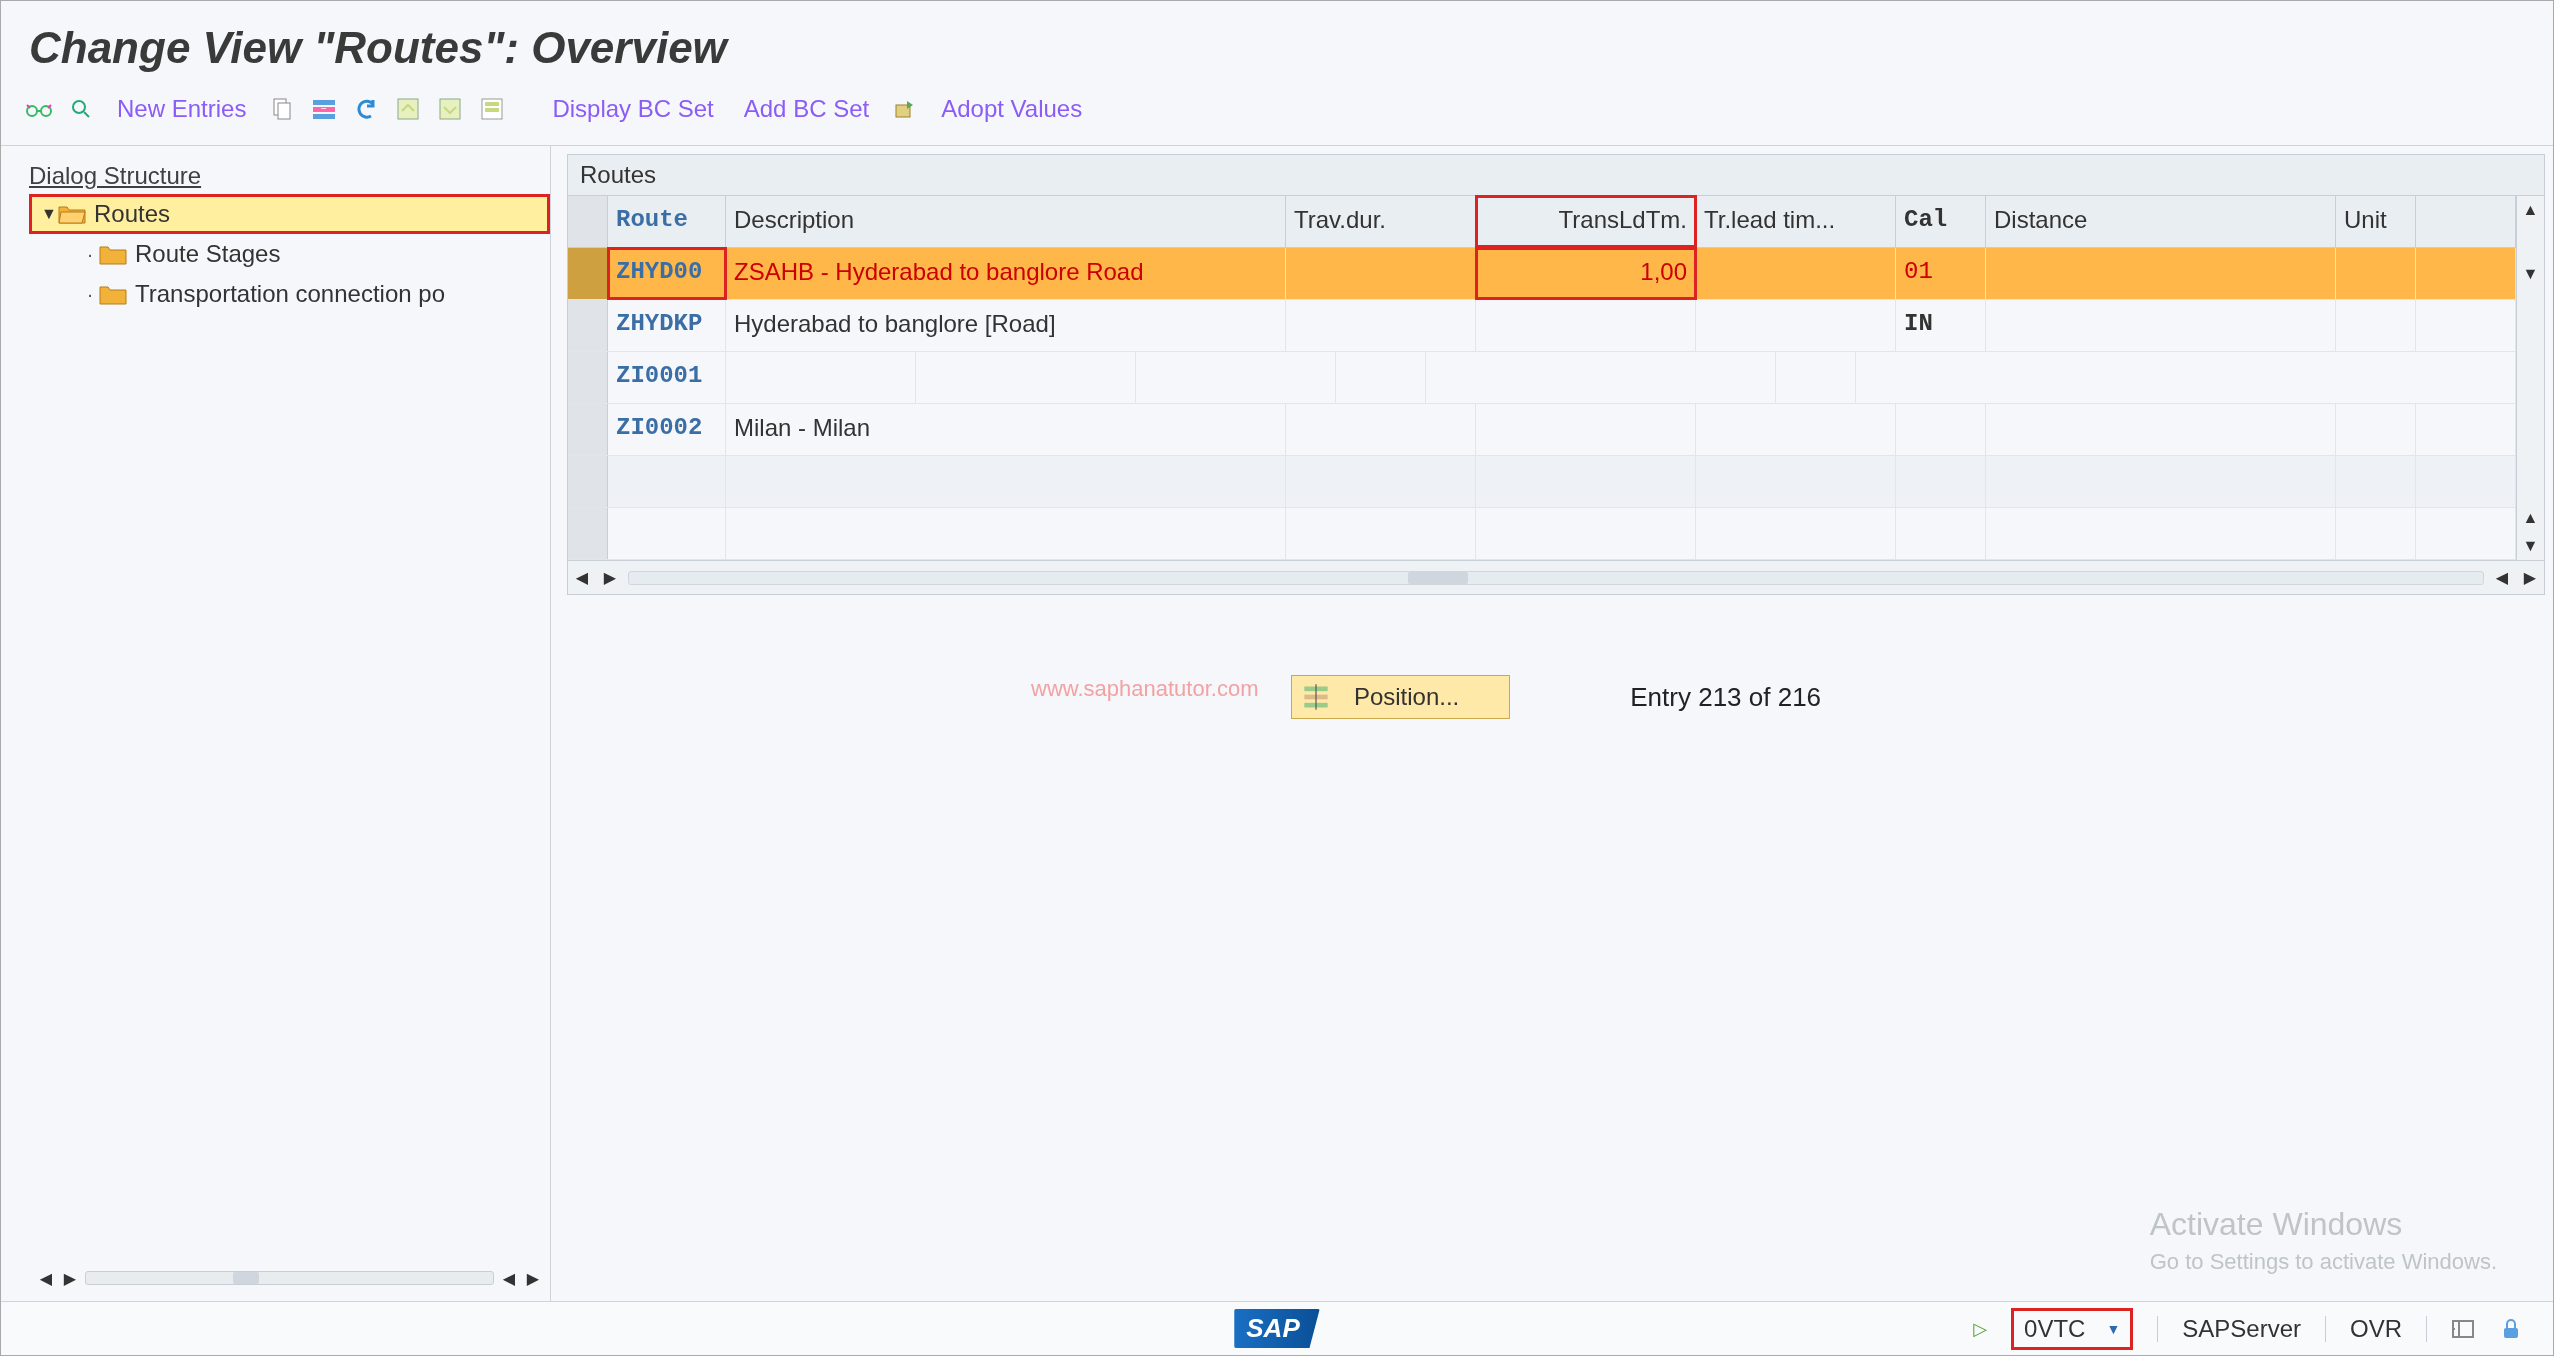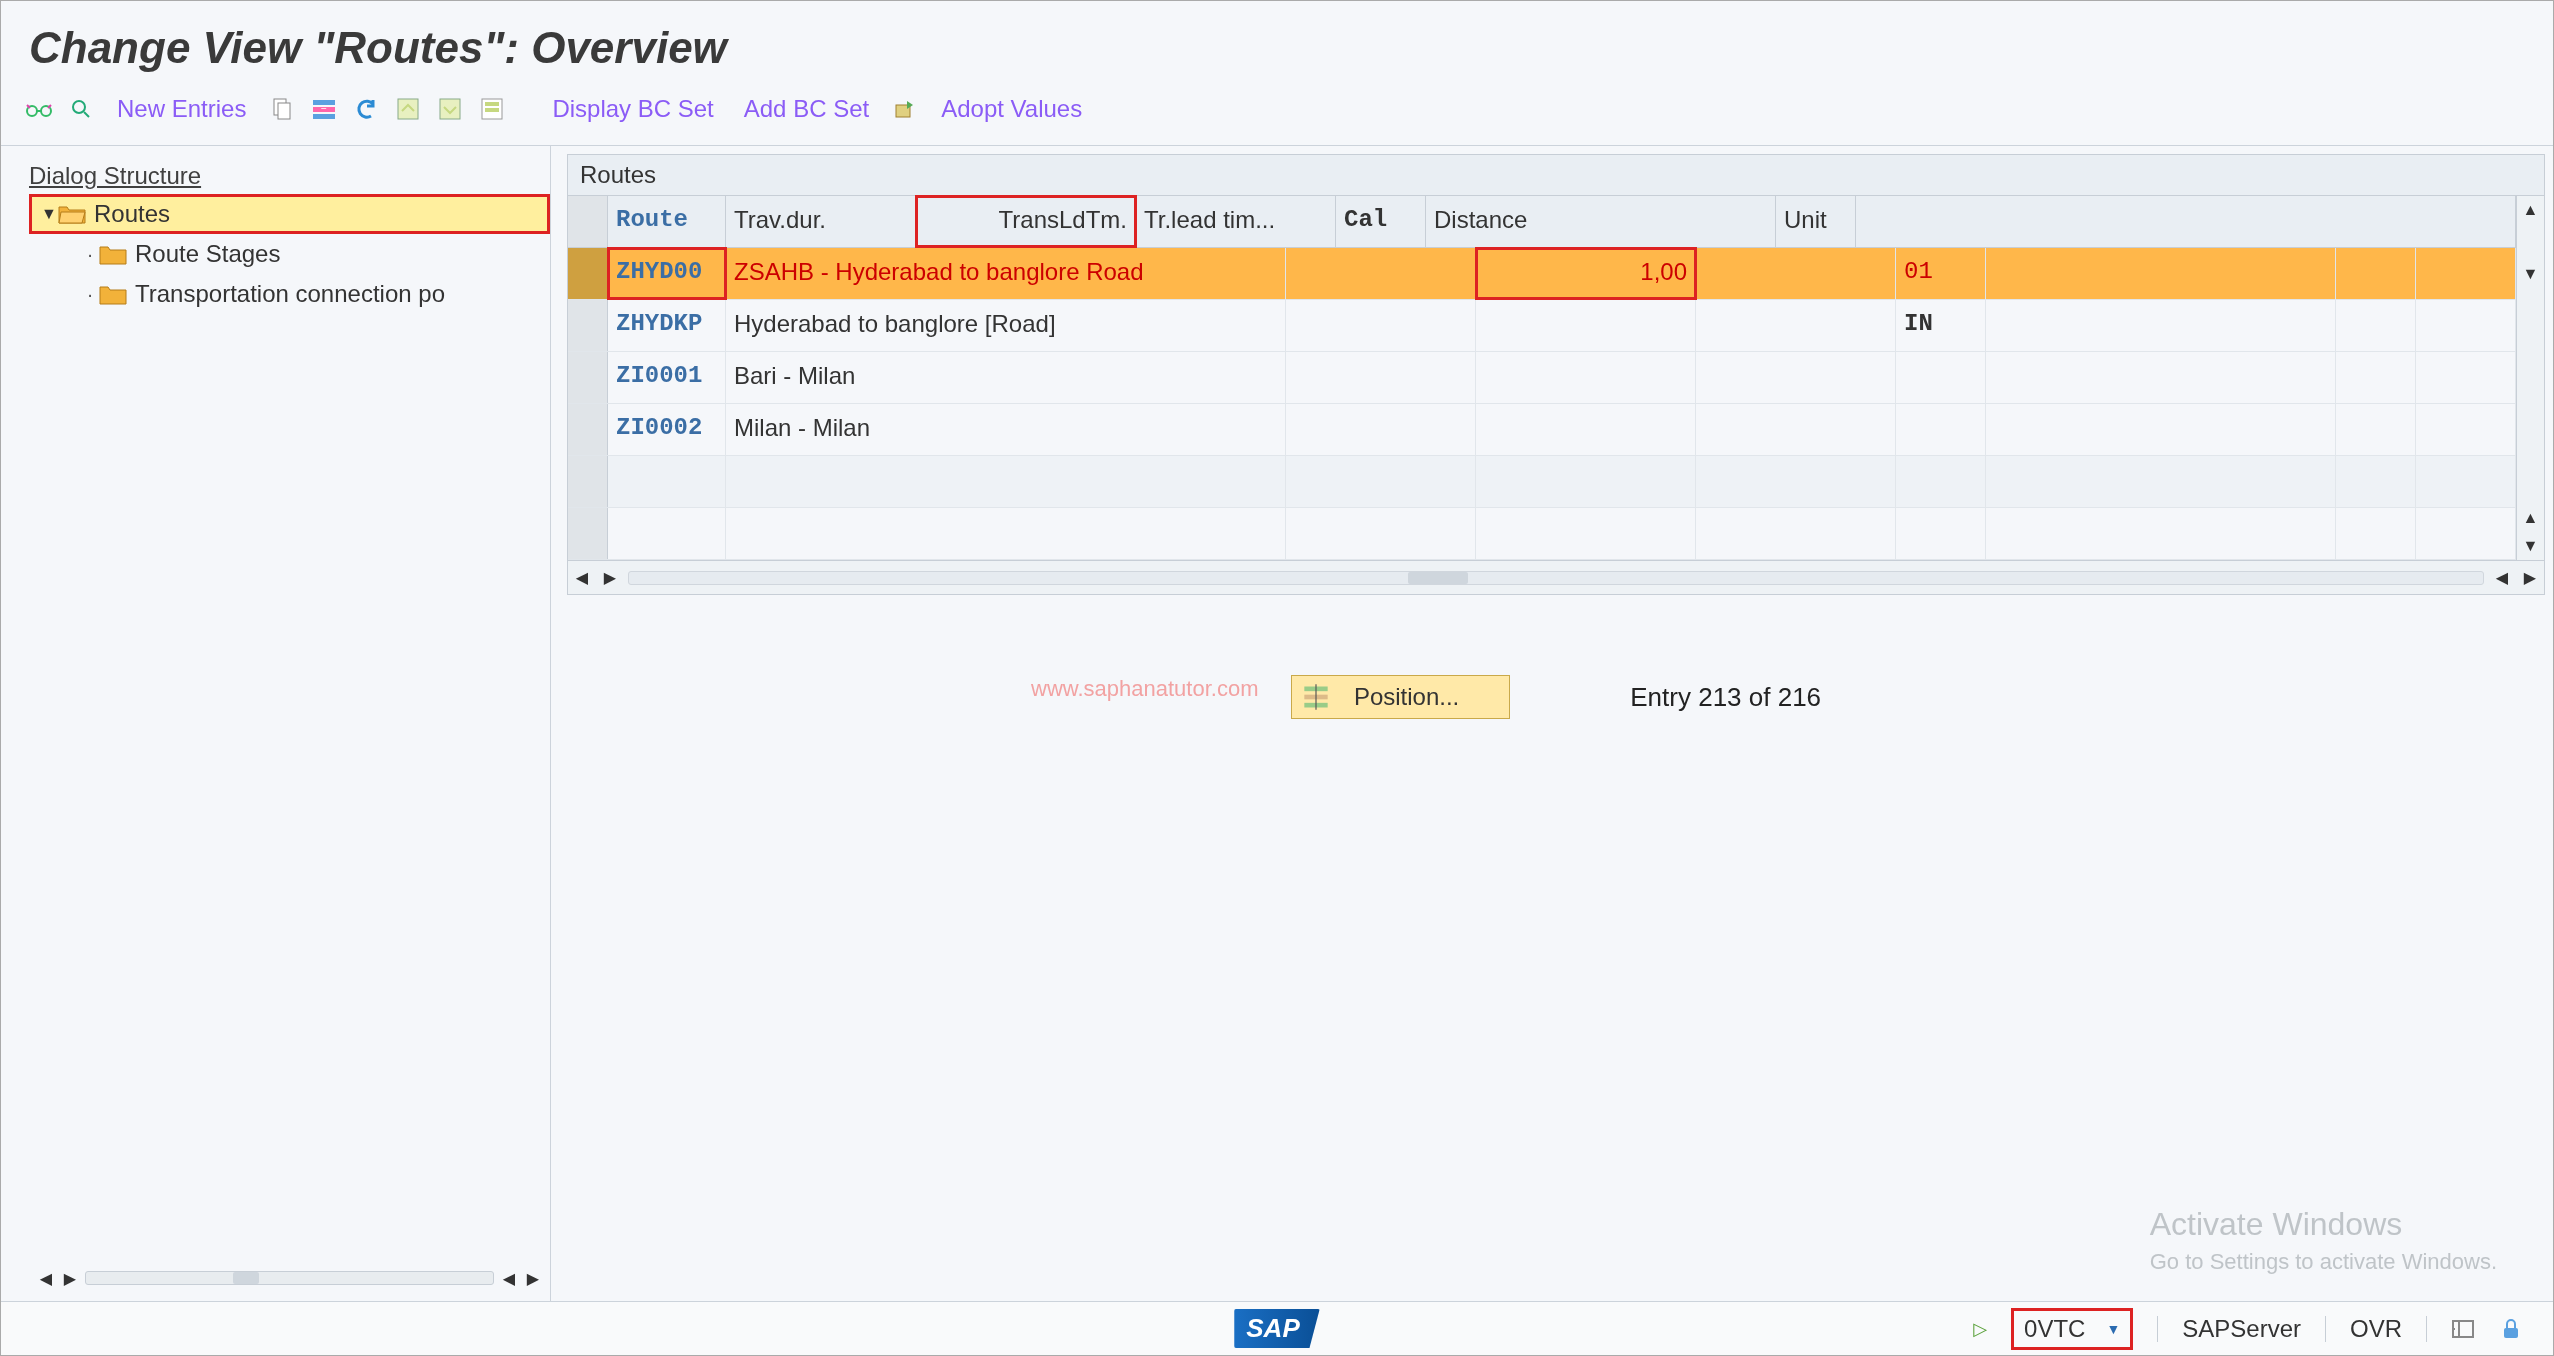--- a/index.html
+++ b/index.html
@@ -216,20 +216,21 @@
     </div>
 
     <div class="right-pane">
       <div class="grid-title">Routes</div>
 
       <div class="grid-wrap">
         <div class="grid">
           <div class="grid-header-row">
             <div class="cell rowsel"></div>
             <div class="cell route">Route</div>
+            <div class="cell desc">Description</div>
             <div class="cell trav">Trav.dur.</div>
             <div class="cell transldtm red-box">TransLdTm.</div>
             <div class="cell trlead">Tr.lead tim...</div>
             <div class="cell cal">Cal</div>
             <div class="cell dist">Distance</div>
             <div class="cell unit">Unit</div>
             <div class="cell extra"></div>
           </div>
 
           <div id="grid-body">
@@ -253,21 +254,20 @@
                 <div class="cell transldtm"></div>
                 <div class="cell trlead"></div>
                 <div class="cell cal">IN</div>
                 <div class="cell dist"></div>
                 <div class="cell unit"></div>
                 <div class="cell extra"></div>
               </div>
               <div class="grid-data-row">
                 <div class="cell rowsel"></div>
                 <div class="cell route">ZI0001</div>
-                <div class="cell desc">Bari - Milan</div>
                 <div class="cell trav"></div>
                 <div class="cell transldtm"></div>
                 <div class="cell trlead"></div>
                 <div class="cell cal"></div>
                 <div class="cell dist"></div>
                 <div class="cell unit"></div>
                 <div class="cell extra"></div>
               </div>
               <div class="grid-data-row">
                 <div class="cell rowsel"></div>

